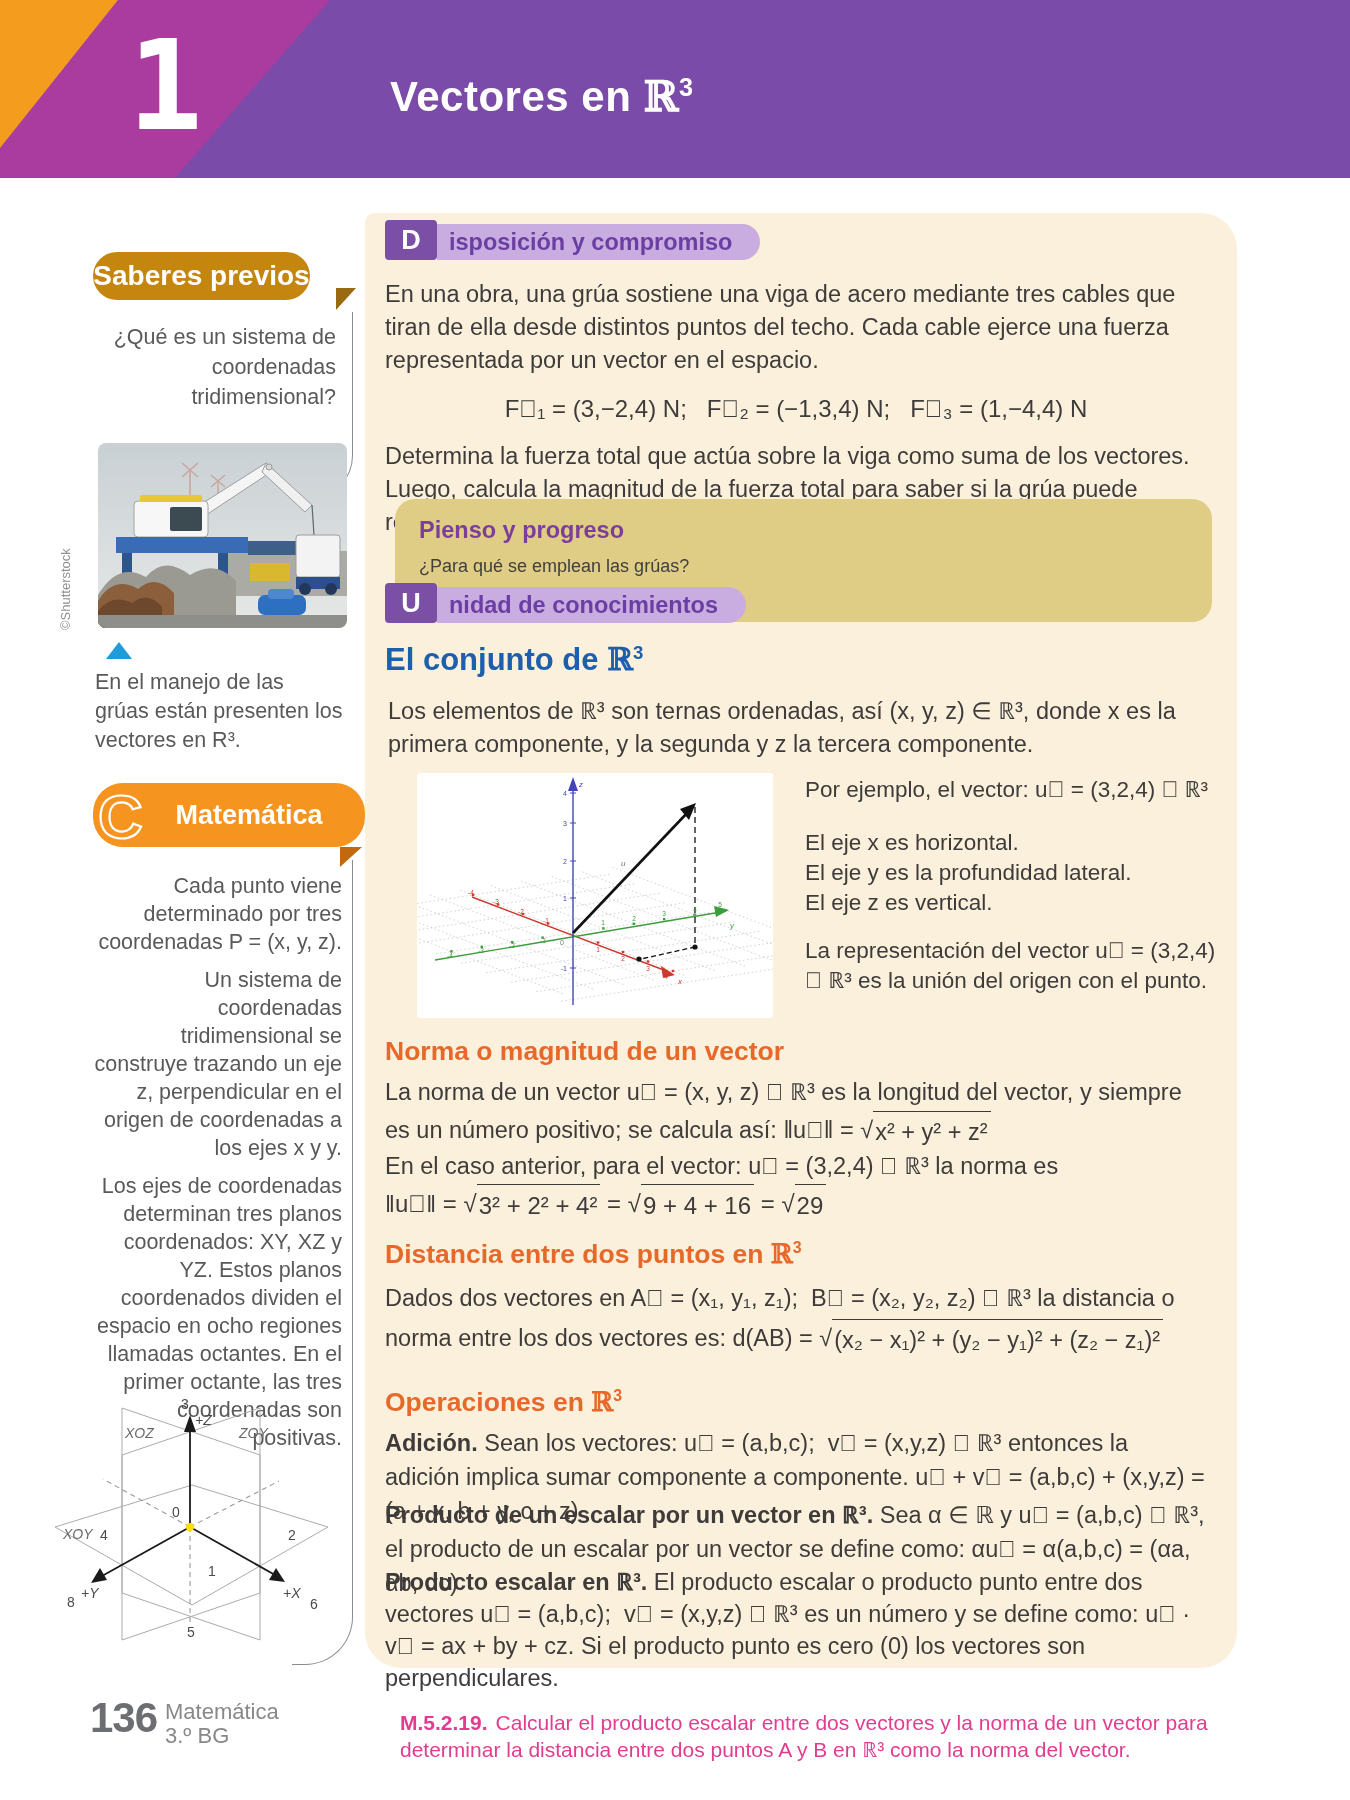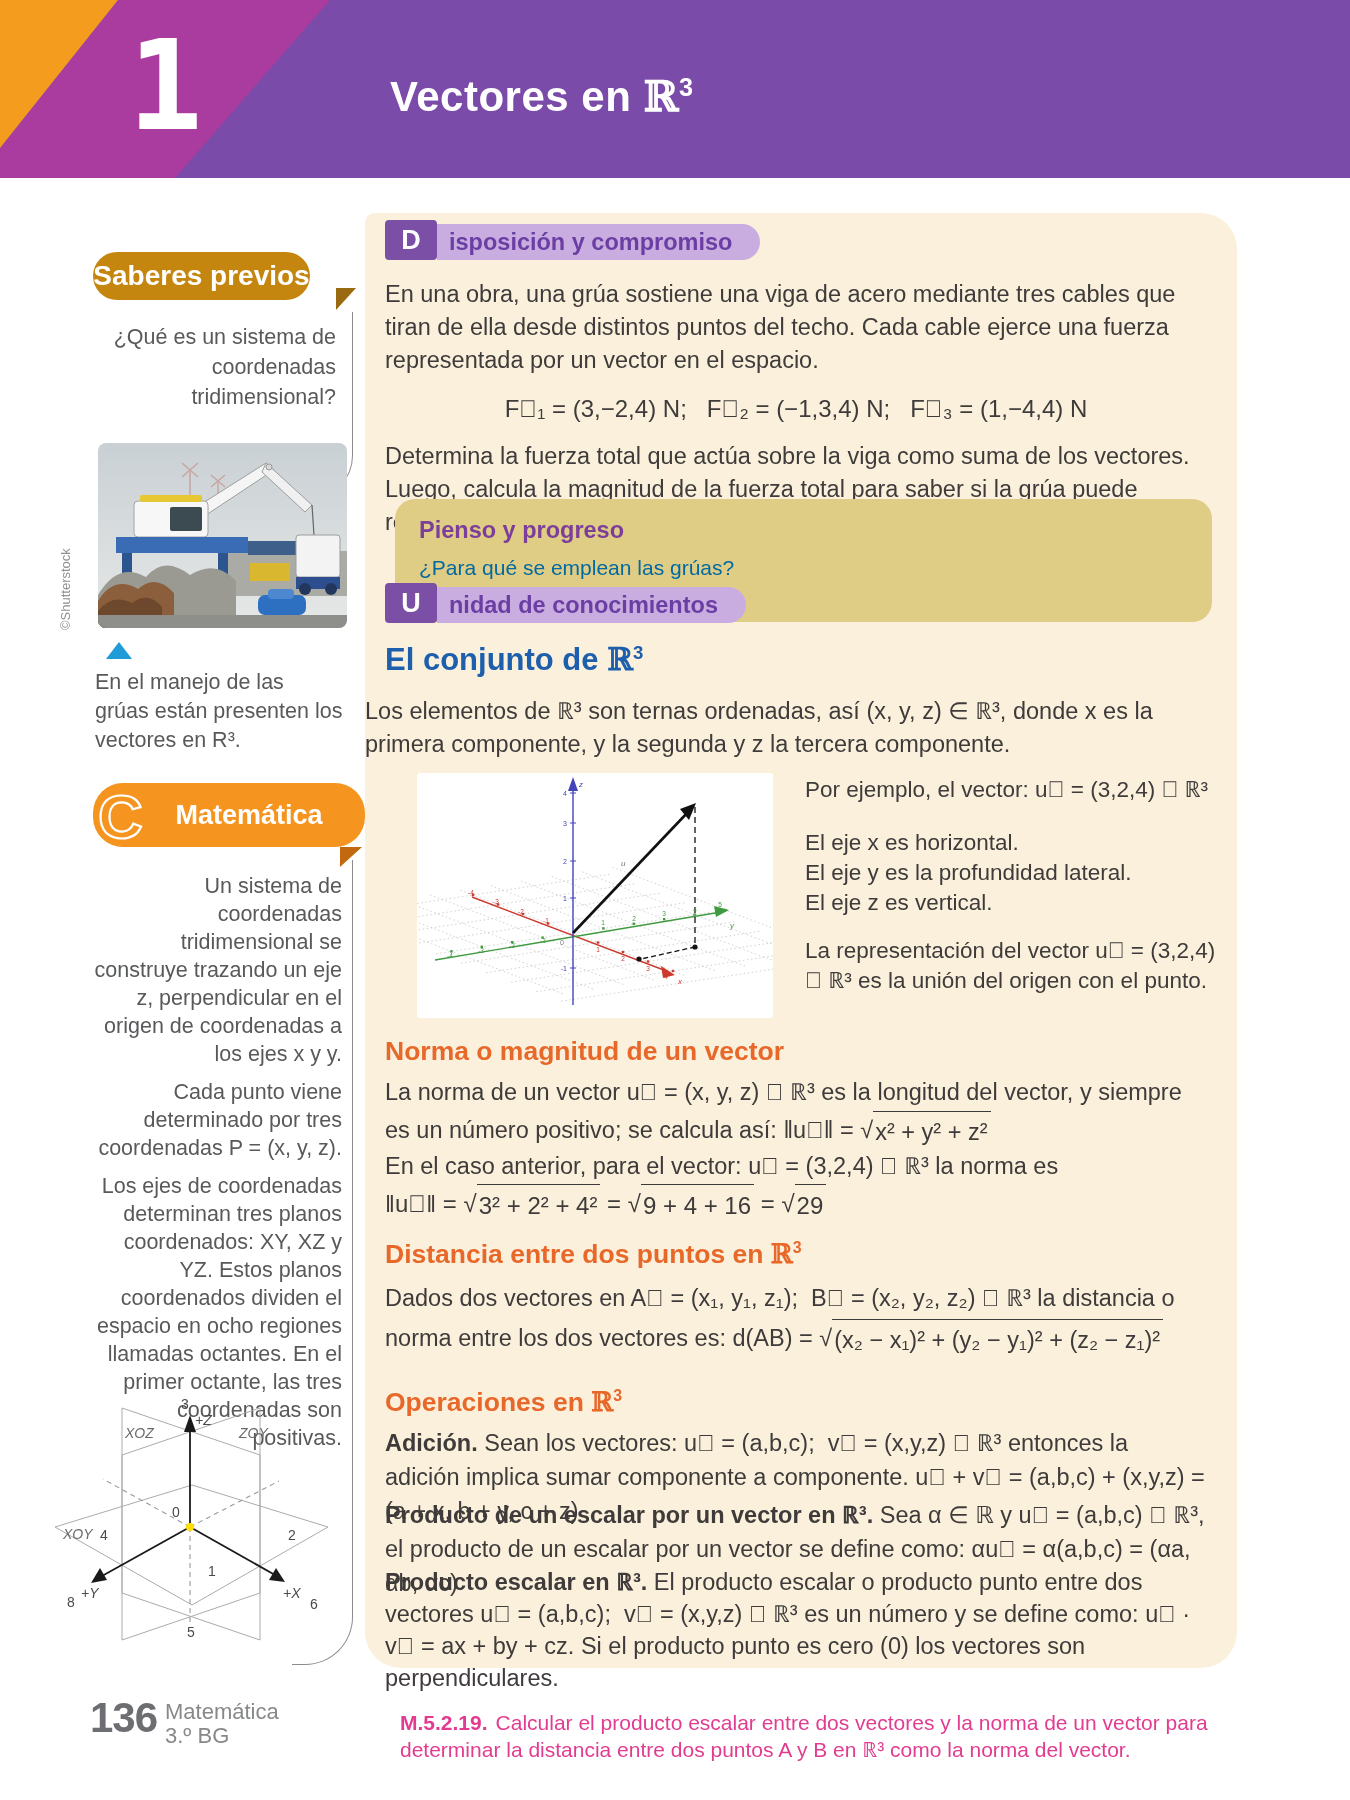--- a/index.html
+++ b/index.html
@@ -38,21 +38,21 @@
 
   .body-text { font-size:23.5px; line-height:33px; color:#3E3B3A; }
   .math { }
   .rad { display:inline-block; border-top:1.6px solid currentColor; line-height:1.05;
     padding:8px 3px 0 2px; vertical-align:-2px; }
 
   .forces { width:822px; text-align:center; font-size:24px; }
 
   .pienso-box { width:817px; height:123px; background:#DFCD85; border-radius:20px; padding:18px 24px; }
   .pienso-title { color:#7C3E98; font-weight:bold; font-size:23.5px; margin-bottom:12px; }
-  .pienso-q { color:#0369a1; font-size:21px; }
+  .pienso-q { color:#404040; font-size:18px; }
 
   .head-blue { color:#1D5FAC; font-weight:bold; font-size:31px; }
   .head-orange { color:#E8682A; font-weight:bold; font-size:26.5px; }
 
   .figure-box { left:417px; top:773px; width:356px; height:245px; background:#fff; border-radius:3px; }
 
   .right-col { left:805px; width:412px; font-size:22.5px; line-height:30px; }
   .nowrap { white-space:nowrap; }
 
   .note-pink { color:#E23C90; font-size:21px; line-height:27px; }
@@ -168,22 +168,22 @@
 <div class="abs blue-tri"></div>
 <div class="abs photo-caption">En el manejo de las grúas están presenten los vectores en R³.</div>
 
 <div class="abs mate-pointer"></div>
 <div class="abs mate-box">Matemática</div>
 <svg class="abs" style="left:88px; top:780px;" width="72" height="72" viewBox="0 0 72 72">
   <text x="10" y="58" font-size="62" font-weight="bold" fill="none" stroke="#ffffff" stroke-width="2.2">C</text>
 </svg>
 <div class="abs bubble-b"></div>
 <div class="abs mate-text">
+  <p>Cada punto viene determinado por tres coordenadas P = (x, y, z).</p>
   <p>Un sistema de coordenadas tridimensional se construye trazando un eje z, perpendicular en el origen de coordenadas a los ejes x y y.</p>
-  <p>Cada punto viene determinado por tres coordenadas P = (x, y, z).</p>
   <p>Los ejes de coordenadas determinan tres planos coordenados: XY, XZ y YZ. Estos planos coordenados dividen el espacio en ocho regiones llamadas octantes. En el primer octante, las tres coordenadas son positivas.</p>
 </div>
 
 <svg class="abs octants" viewBox="0 0 300 300">
   <g stroke="#ABABAB" stroke-width="1" fill="none">
     <polygon points="77,13 215,60 215,245 77,198"></polygon>
     <polygon points="215,13 77,60 77,245 215,198"></polygon>
     <polygon points="10,132 147,90 283,132 147,210"></polygon>
   </g>
   <g stroke="#9A9A9A" stroke-width="1.1" stroke-dasharray="5,4">
@@ -240,21 +240,21 @@
 <div class="abs pienso-box" style="left:395px; top:499px;">
   <div class="pienso-title">Pienso y progreso</div>
   <div class="pienso-q">¿Para qué se emplean las grúas?</div>
 </div>
 
 <div class="abs initial-box" style="left:385px; top:583px;">U</div>
 <div class="abs label-box" style="left:437px; top:587px;">nidad de conocimientos</div>
 
 <div class="abs head-blue" style="left:385px; top:641px;"><span>El conjunto de </span><span class="bbR">ℝ</span><sup>3</sup></div>
 
-<div class="abs body-text" style="left:365px; top:695px; width:822px;"><span>Los elementos de ℝ³ son ternas ordenadas, así </span><span class="math">(x, y, z) ∈ ℝ³</span><span>, donde x es la primera componente, y la segunda y z la tercera componente.</span></div>
+<div class="abs body-text" style="left:388px; top:695px; width:822px;"><span>Los elementos de ℝ³ son ternas ordenadas, así </span><span class="math">(x, y, z) ∈ ℝ³</span><span>, donde x es la primera componente, y la segunda y z la tercera componente.</span></div>
 
 <div class="abs figure-box">
   <svg width="356" height="245" viewBox="0 0 356 245">
     <g id="fig-grid">
         <line x1="-78.1" y1="135.65" x2="146.9" y2="221.15" stroke="#BDBDBD" stroke-width="0.7" stroke-dasharray="1.5,2.6"></line>
         <line x1="-80.79999999999998" y1="142.7" x2="192.79999999999998" y2="101.3" stroke="#BDBDBD" stroke-width="0.7" stroke-dasharray="1.5,2.6"></line>
         <line x1="-47.69999999999999" y1="131.05" x2="177.3" y2="216.55" stroke="#BDBDBD" stroke-width="0.7" stroke-dasharray="1.5,2.6"></line>
         <line x1="-55.79999999999998" y1="152.2" x2="217.79999999999998" y2="110.8" stroke="#BDBDBD" stroke-width="0.7" stroke-dasharray="1.5,2.6"></line>
         <line x1="-17.299999999999997" y1="126.44999999999999" x2="207.7" y2="211.95" stroke="#BDBDBD" stroke-width="0.7" stroke-dasharray="1.5,2.6"></line>
         <line x1="-30.799999999999983" y1="161.7" x2="242.79999999999998" y2="120.3" stroke="#BDBDBD" stroke-width="0.7" stroke-dasharray="1.5,2.6"></line>

